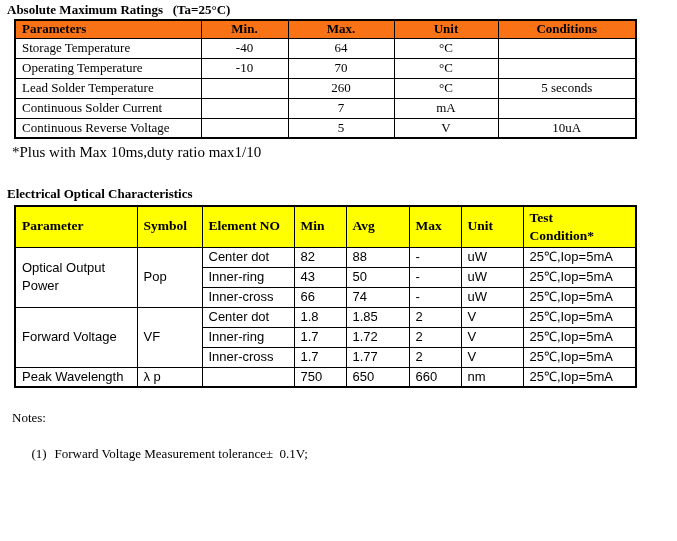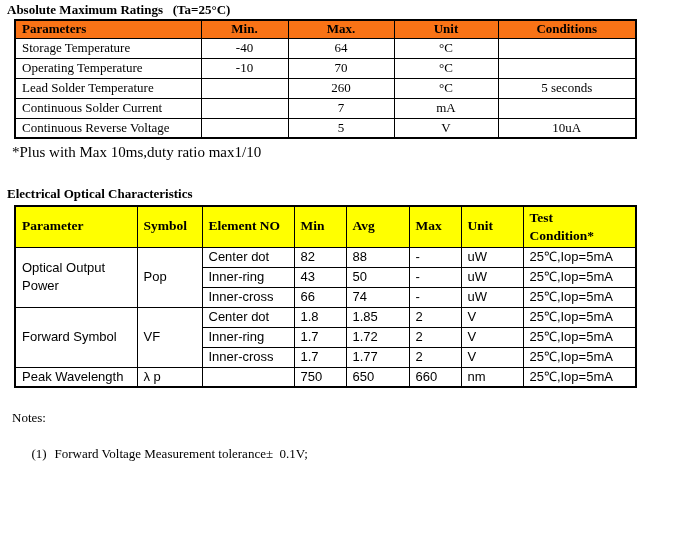--- a/index.html
+++ b/index.html
@@ -195,21 +195,21 @@
       <tr>
         <td>Inner-cross</td>
         <td>66</td>
         <td>74</td>
         <td>-</td>
         <td>uW</td>
         <td>25℃,Iop=5mA</td>
       </tr>
 
       <tr>
-        <td class="param" rowspan="3">Forward Symbol</td>
+        <td class="param" rowspan="3">Forward Voltage</td>
         <td rowspan="3">VF</td>
         <td>Center dot</td>
         <td>1.8</td>
         <td>1.85</td>
         <td>2</td>
         <td>V</td>
         <td>25℃,Iop=5mA</td>
       </tr>
       <tr>
         <td>Inner-ring</td>

